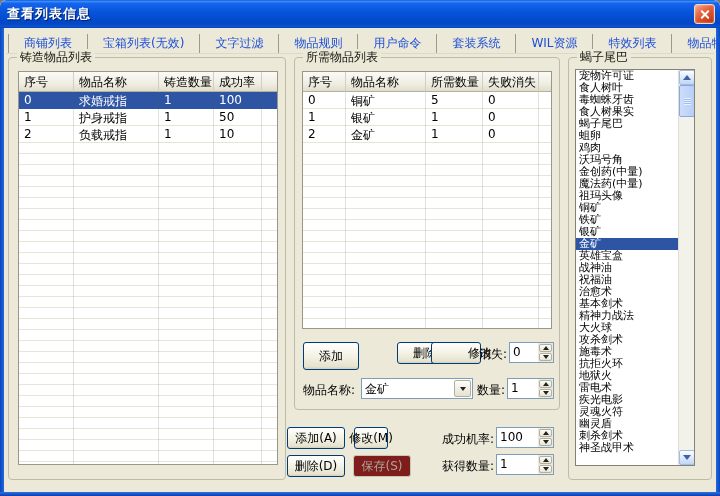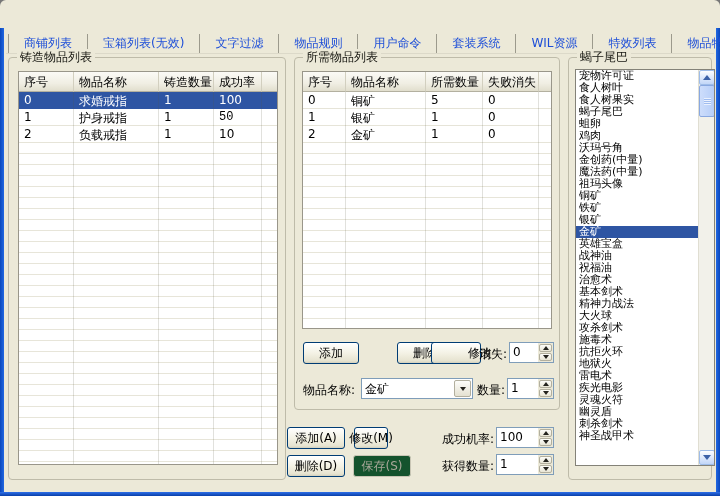--- a/index.html
+++ b/index.html
@@ -87,41 +87,47 @@
   .tri-up   { width:0; height:0; border-left:3px solid transparent; border-right:3px solid transparent; border-bottom:4px solid #23221D; }
   .tri-down { width:0; height:0; border-left:3px solid transparent; border-right:3px solid transparent; border-top:4px solid #23221D; }
   .tri-up.blue   { border-bottom-color:#3D62A8; border-left-width:4px; border-right-width:4px; border-bottom-width:5px; }
   .tri-down.blue { border-top-color:#3D62A8; border-left-width:4px; border-right-width:4px; border-top-width:5px; }
 
   
   .btn { position:absolute; display:flex; align-items:center; justify-content:center;
     font-size:12px; color:#000; border:1px solid #003C74; border-radius:3px;
     background:linear-gradient(180deg,#FFFFFF 0%,#F4F2E5 50%,#E6E3D0 90%,#D2CFBC 100%);
     box-shadow:inset 0 1px 0 rgba(255,255,255,.8); white-space:nowrap; }
-  .btn.disabled { border-color:#C9C6B5; color:#A9A799; background:#14532d; box-shadow:none; }
+  .btn.disabled { border-color:#C9C6B5; color:#A9A799; background:#7f1d1d; box-shadow:none; }
 
   
   .spin,.combo { position:absolute; display:flex; border:1px solid #7F9DB9; background:#fff; }
   .spin .val,.combo .val { flex:1; font-size:12px; padding:2px 0 0 3px; background:#fff;
     white-space:nowrap; overflow:hidden; }
   .spin .btns { width:15px; display:flex; flex-direction:column; padding:1px; gap:1px; background:#ECE9D8; }
   .sbtn { flex:1; display:flex; align-items:center; justify-content:center;
     border:1px solid #B2AF9E; border-radius:2px;
     background:linear-gradient(180deg,#FDFDFA,#E8E5D5); }
   .combo .cbtn { width:17px; margin:1px; display:flex; align-items:center; justify-content:center;
     border:1px solid #B2AF9E; border-radius:2px;
     background:linear-gradient(180deg,#FDFDFA,#E4E1D1); }
 
   .lbl { position:absolute; font-size:12px; color:#000; white-space:nowrap; }
 </style>
 </head>
 <body>
 
 <div class="window">
 
+  <div class="titlebar">
+    <span class="title-text">查看列表信息</span>
+    <div class="close-btn">
+      <span class="close-icon"></span>
+    </div>
+  </div>
   <div class="frame-l"></div>
   <div class="frame-r"></div>
   <div class="frame-b"></div>
 
   <div class="client">
 
     <div class="tabstrip" id="tabstrip">
         <div class="tab">商铺列表</div>
         <div class="tab">宝箱列表(无效)</div>
         <div class="tab">文字过滤</div>
@@ -147,21 +153,21 @@
             <div class="grow sel">
               <div class="gcell" style="width: 55px;">0</div>
               <div class="gcell" style="width: 85px;">求婚戒指</div>
               <div class="gcell" style="width: 55px;">1</div>
               <div class="gcell" style="width: 48px;">100</div>
             </div>
             <div class="grow">
               <div class="gcell" style="width: 55px;">1</div>
               <div class="gcell" style="width: 85px;">护身戒指</div>
               <div class="gcell" style="width: 55px;">1</div>
-              <div class="gcell" style="width: 48px; font-family: Liberation Mono, monospace;">50</div>
+              <div class="gcell" style="width: 48px;">50</div>
             </div>
             <div class="grow">
               <div class="gcell" style="width: 55px;">2</div>
               <div class="gcell" style="width: 85px;">负载戒指</div>
               <div class="gcell" style="width: 55px;">1</div>
               <div class="gcell" style="width: 48px;">10</div>
             </div>
             <div class="gfill"></div>
             <div class="vline" style="left: 54px;"></div>
             <div class="vline" style="left: 139px;"></div>
@@ -201,21 +207,21 @@
               <div class="gcell" style="width: 56px;">0</div>
             </div>
             <div class="gfill"></div>
             <div class="vline" style="left: 42px;"></div>
             <div class="vline" style="left: 122px;"></div>
             <div class="vline" style="left: 179px;"></div>
             <div class="vline" style="left: 235px;"></div>
           </div>
         </div>
 
-      <div class="btn" style="left:8px; top:284px; width:56px; height:22px;">
+      <div class="btn" style="left:8px; top:284px; width:56px; height:28px;">
         <span>添加</span>
       </div>
       <div class="btn" style="left:70px; top:284px; width:56px; height:22px;margin-left:32px;">
         <span>删除</span>
       </div>
       <div class="btn" style="left:136px; top:284px; width:46px; height:22px;padding-left:48px;">
         <span>修改</span>
       </div>
 
       <span class="lbl" style="left:184px; top:288px;">消失:</span>
@@ -247,24 +253,25 @@
             </div>
           <div class="sbtn">
               <span class="tri-down"></span>
             </div>
         </div>
       </div>
     </div>
 
     <div class="gbox" style="left:564px; top:29px; width:144px; height:423px;">
       <span class="cap">蝎子尾巴</span>
-      <div class="listbox" style="left:6px; top:11px; width:140px; height:397px;">
+      <div class="listbox" style="left:6px; top:11px; width:120px; height:397px;">
         <div id="listbox-items">
             <div class="li">宠物许可证</div>
             <div class="li">食人树叶</div>
+            <div class="li">毒蜘蛛牙齿</div>
             <div class="li">食人树果实</div>
             <div class="li">蝎子尾巴</div>
             <div class="li">蛆卵</div>
             <div class="li">鸡肉</div>
             <div class="li">沃玛号角</div>
             <div class="li">金创药(中量)</div>
             <div class="li">魔法药(中量)</div>
             <div class="li">祖玛头像</div>
             <div class="li">铜矿</div>
             <div class="li">铁矿</div>

